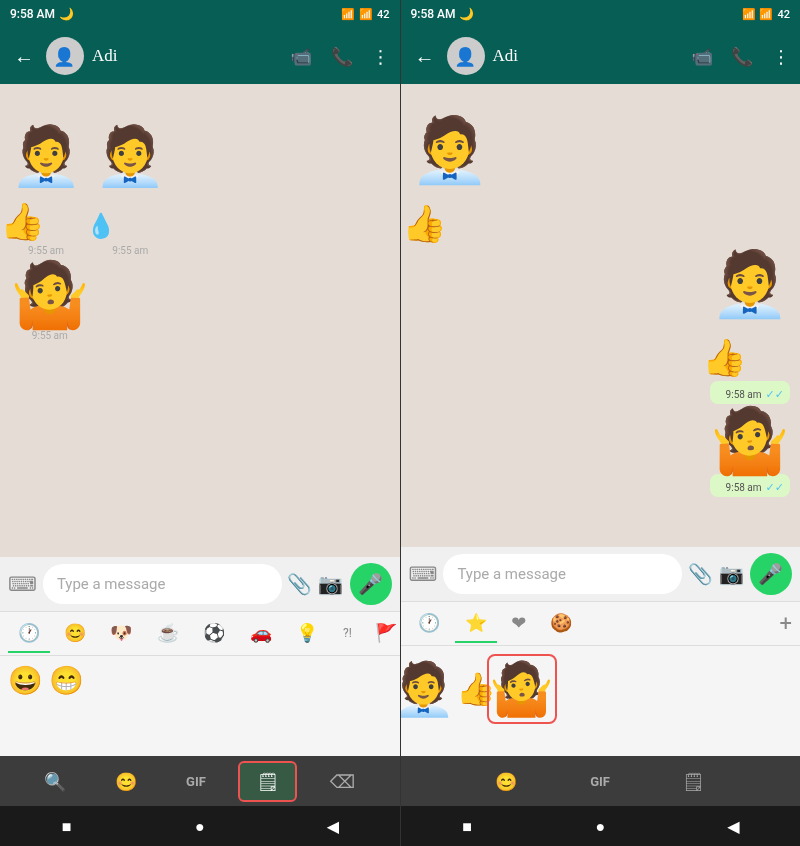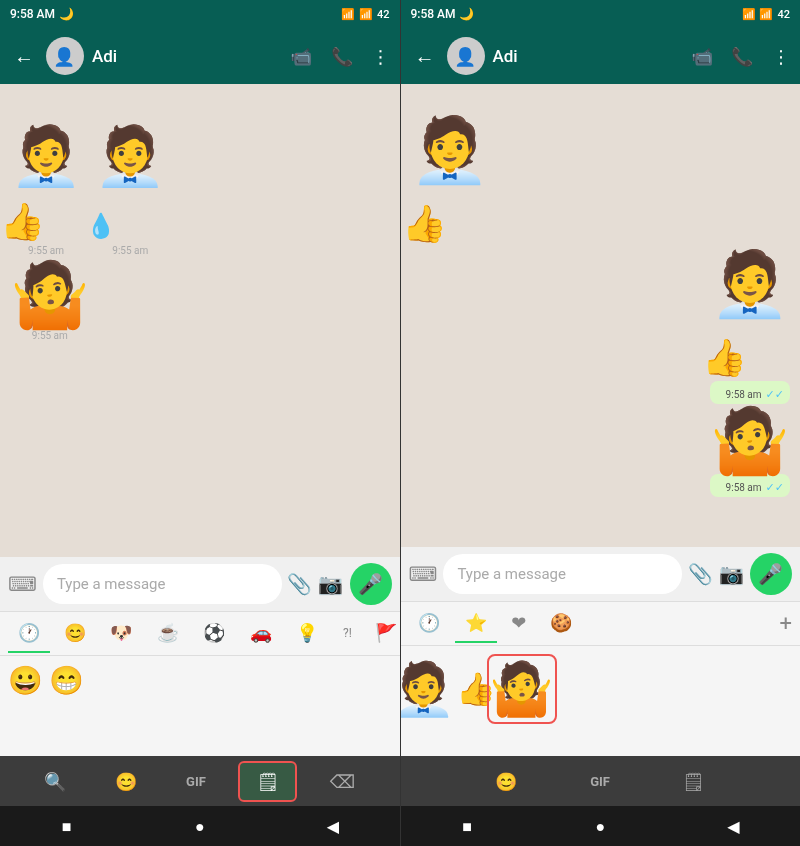--- a/index.html
+++ b/index.html
@@ -64,20 +64,21 @@
       display: flex;
       align-items: center;
       justify-content: center;
       font-size: 18px;
     }
 
     .header-name {
       flex: 1;
       font-size: 17px;
       font-weight: 500;
+      font-family: Liberation Serif, serif;
     }
 
     .header-icons {
       display: flex;
       gap: 18px;
       align-items: center;
     }
 
     .header-icons span {
       font-size: 18px;

